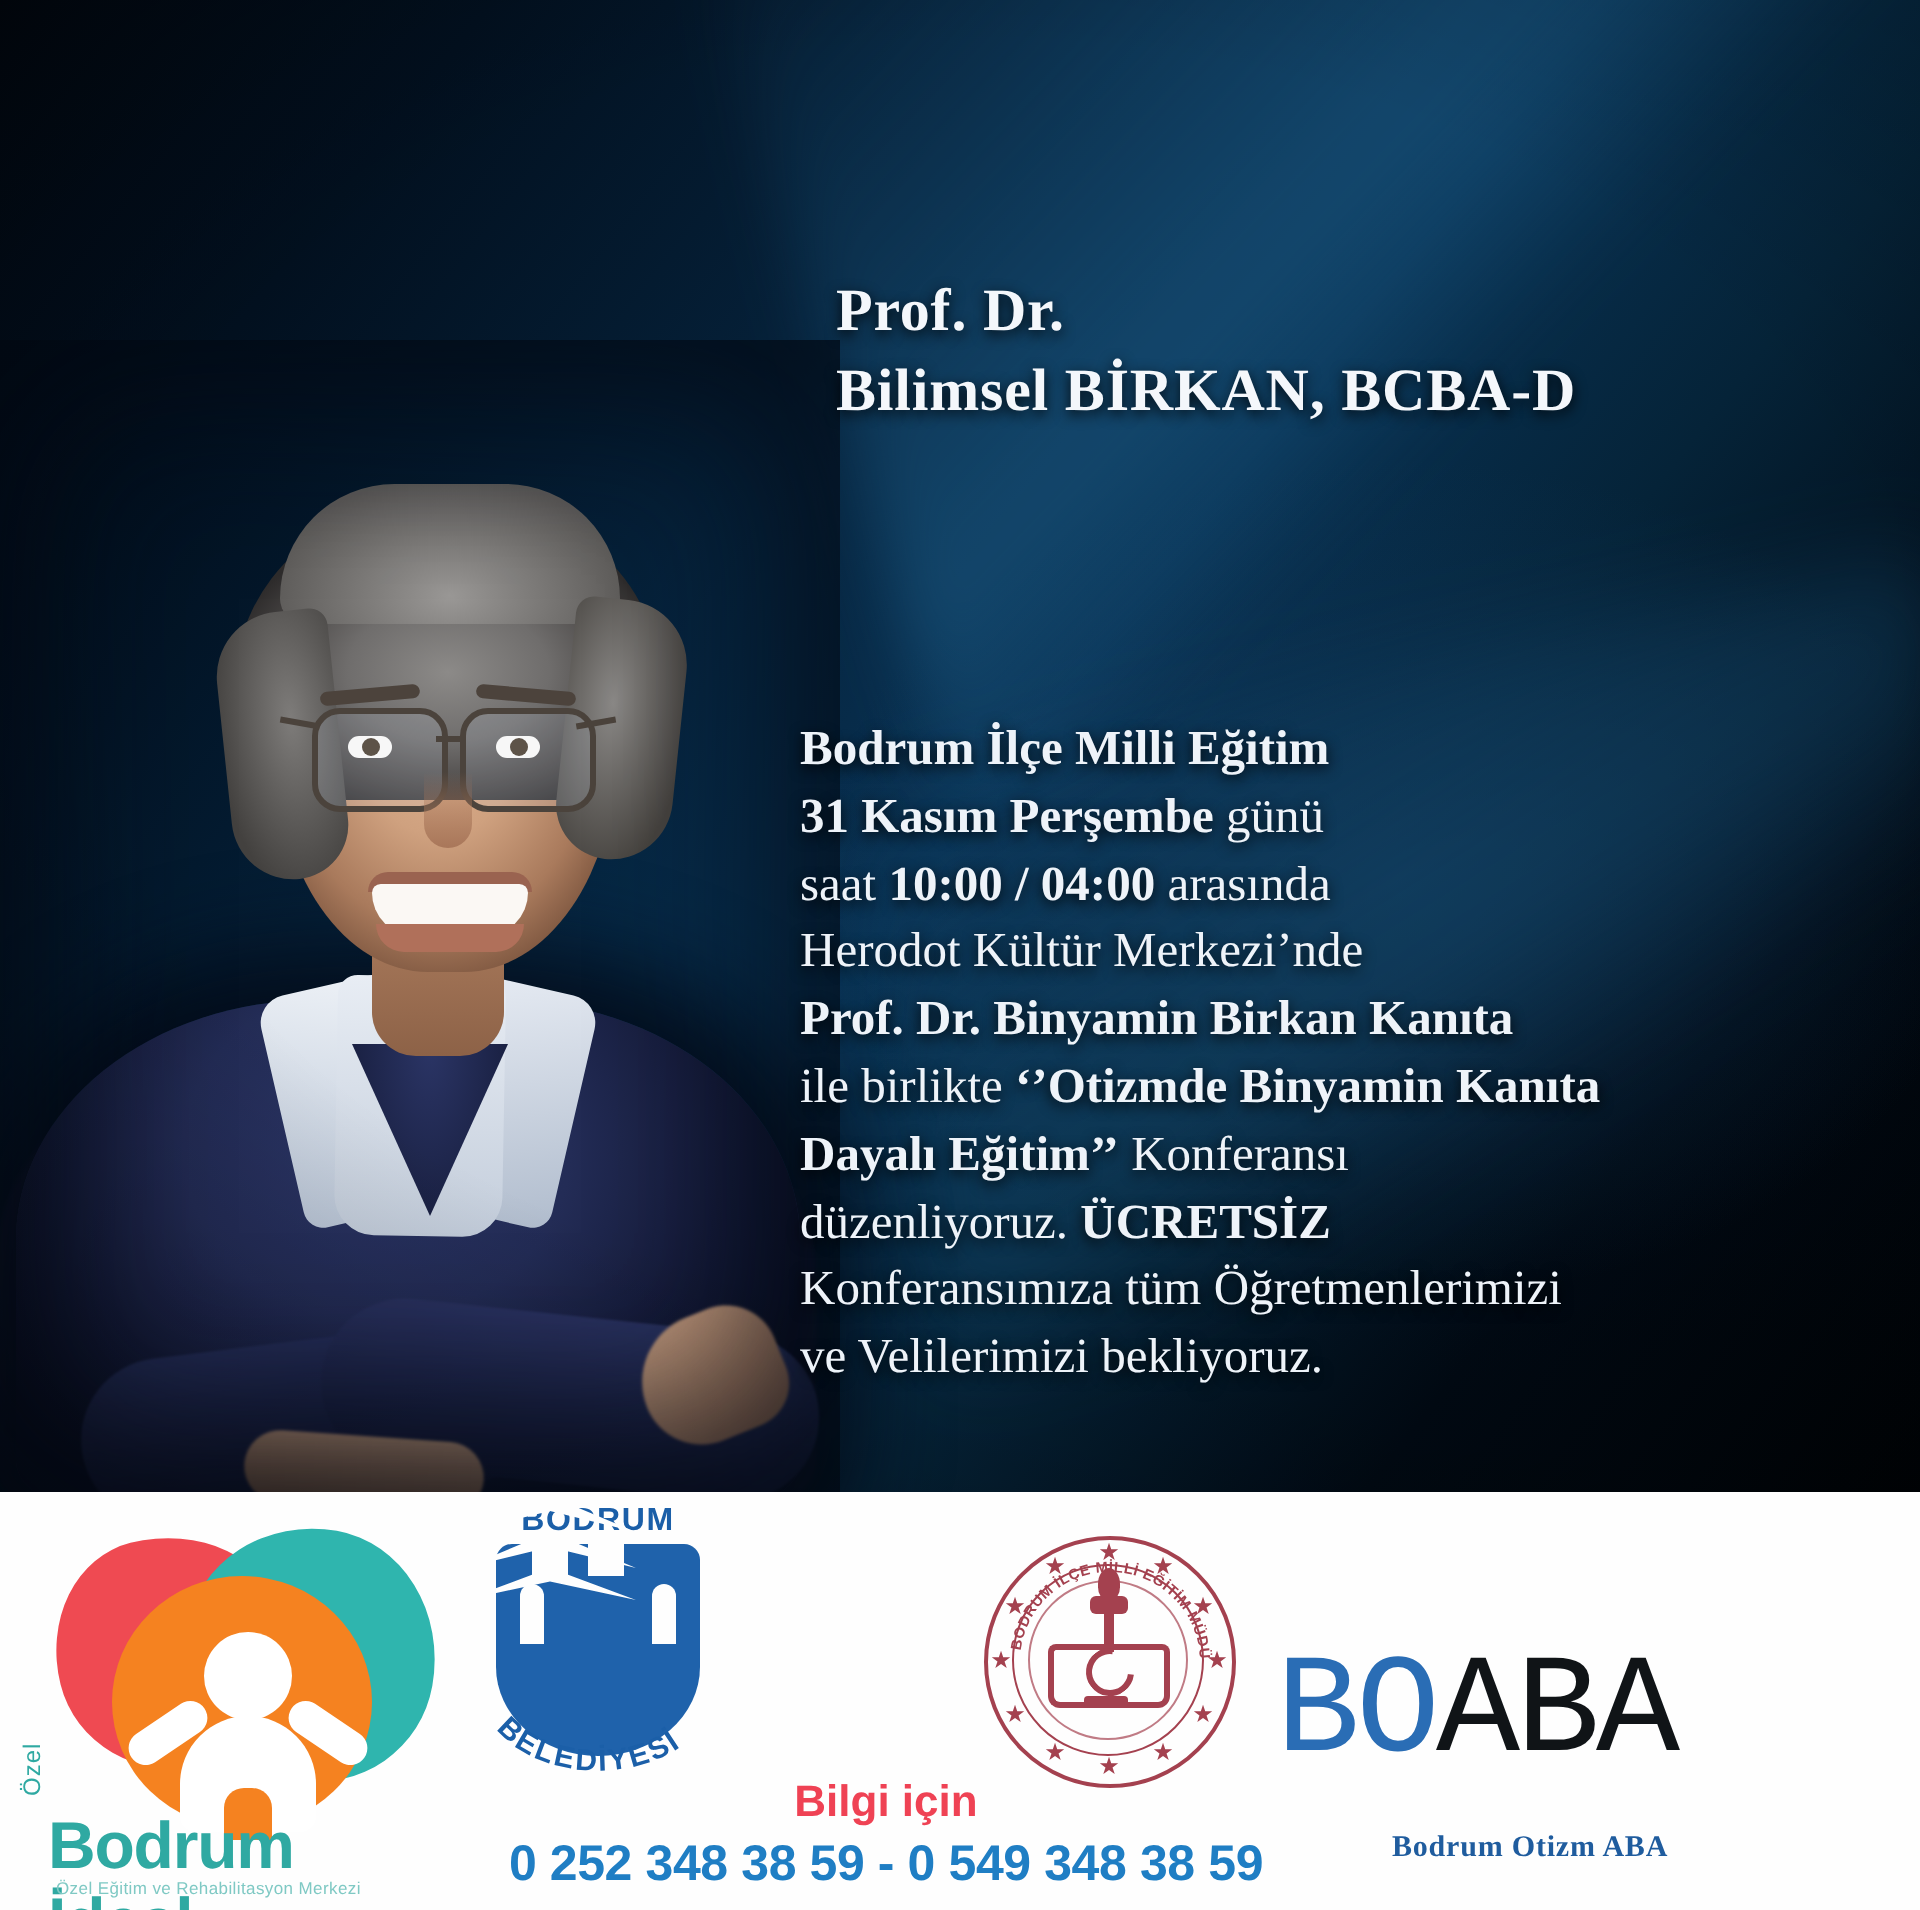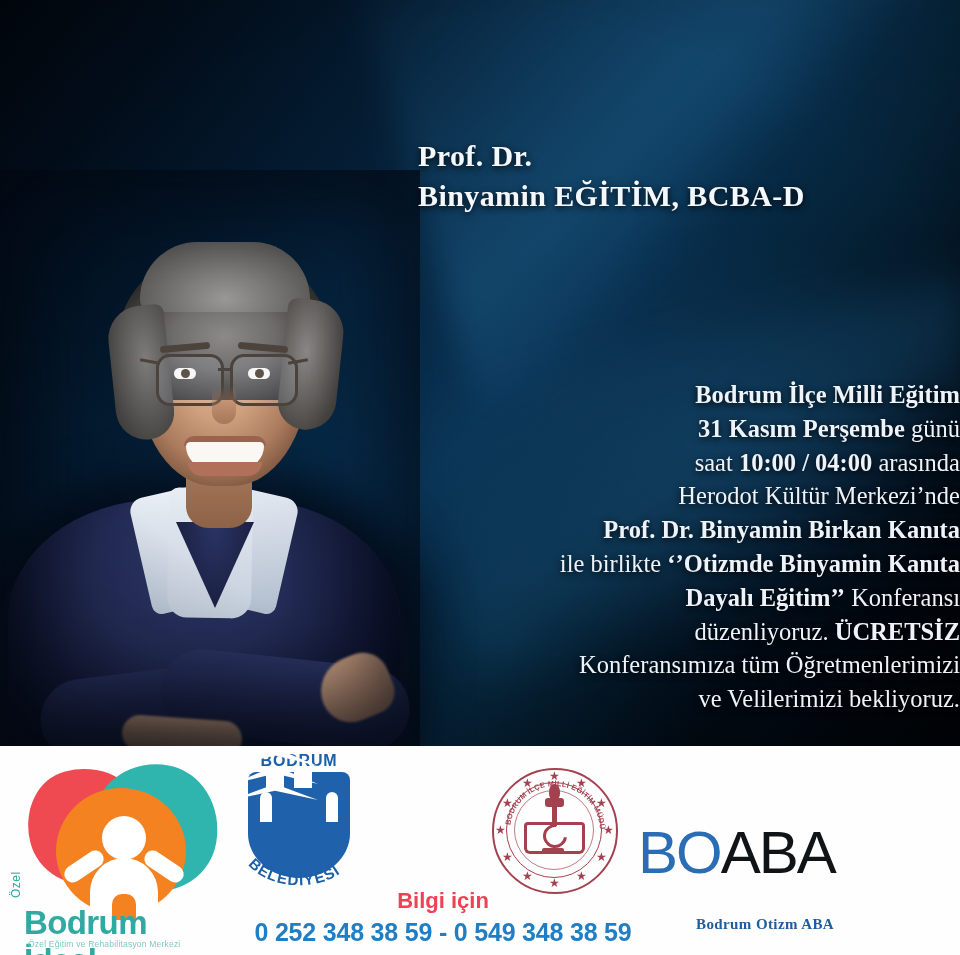--- a/index.html
+++ b/index.html
@@ -87,23 +87,22 @@
   #headline{
     position:absolute;left:418px;top:136px;width:520px;
     color:#f4f7fb;font-weight:bold;font-size:30px;line-height:1.33;
     letter-spacing:.4px;text-shadow:0 2px 7px rgba(0,0,0,.9);
   }
   #headline div{white-space:nowrap;}
 
   
   #body{
     position:absolute;left:400px;top:358px;width:560px;
-    text-align:right;color:#eef3f9;font-size:24.5px;line-height:1.38;
+    text-align:left;color:#eef3f9;font-size:24.5px;line-height:1.38;
     text-shadow:0 2px 7px rgba(0,0,0,.92);
-    margin-top:20px;
   }
   #body .ln{white-space:nowrap;}
   #body b{font-weight:bold;}
 
   
   #footer{position:absolute;left:0;top:746px;width:960px;height:209px;background:#fefefe;}
 
   
   #ideal{position:absolute;left:6px;top:8px;width:210px;height:196px;}
   .blob{position:absolute;}
@@ -154,21 +153,21 @@
   #mebArc{position:absolute;left:0;top:0;width:122px;height:122px;}
   #mebArc text{font-family:"Liberation Sans",sans-serif;font-size:7.4px;fill:#a4414f;font-weight:bold;letter-spacing:.3px;}
 
   
   #bilgi{position:absolute;left:238px;top:142px;width:410px;text-align:center;}
   #bilgiLbl{font-family:"Liberation Sans",sans-serif;font-size:22px;font-weight:bold;color:#ef4254;}
   #bilgiTel{font-family:"Liberation Sans",sans-serif;font-size:25px;font-weight:bold;color:#1f7ec4;letter-spacing:-.2px;margin-top:4px;}
 
   
   #boaba{position:absolute;left:638px;top:78px;width:316px;height:122px;}
-  #boabaMain{position:absolute;left:0;top:0;width:316px;font-family:Liberation Sans, sans-serif;font-size:60px;line-height:.98;letter-spacing:-2px;}
+  #boabaMain{position:absolute;left:0;top:0;width:316px;font-family:Liberation Mono, monospace;font-size:70px;line-height:.98;letter-spacing:-2px;}
   #boabaMain .bo{color:#2a6db5;}
   #boabaMain .aba{color:#101417;}
   #boabaSub{position:absolute;left:58px;top:92px;font-family:"Liberation Serif",serif;font-size:15px;font-weight:bold;color:#1f5c9e;letter-spacing:.4px;}
 </style>
 </head>
 <body>
 
 <div id="poster">
 
   <div id="darkpanel">
@@ -210,21 +209,21 @@
       <div class="pt" id="armR"></div>
       <div class="pt" id="handR"></div>
       <div class="pt" id="handL"></div>
       <div class="pt" id="faceblend"></div>
     </div>
 
     <div id="vignette"></div>
 
     <div id="headline">
       <div>Prof. Dr.</div>
-      <div>Binyamin EĞİTİM, BCBA-D</div>
+      <div>Bilimsel BİRKAN, BCBA-D</div>
     </div>
 
     <div id="body">
       <div class="ln"><b>Bodrum İlçe Milli Eğitim</b></div>
       <div class="ln"><b>31 Kasım Perşembe</b><span> günü</span></div>
       <div class="ln"><span>saat </span><b>10:00 / 04:00</b><span> arasında</span></div>
       <div class="ln"><span>Herodot Kültür Merkezi’nde</span></div>
       <div class="ln"><b>Prof. Dr. Binyamin Birkan Kanıta</b></div>
       <div class="ln"><span>ile birlikte </span><b>‘’Otizmde Binyamin Kanıta</b></div>
       <div class="ln"><b>Dayalı Eğitim’’</b><span> Konferansı</span></div>

